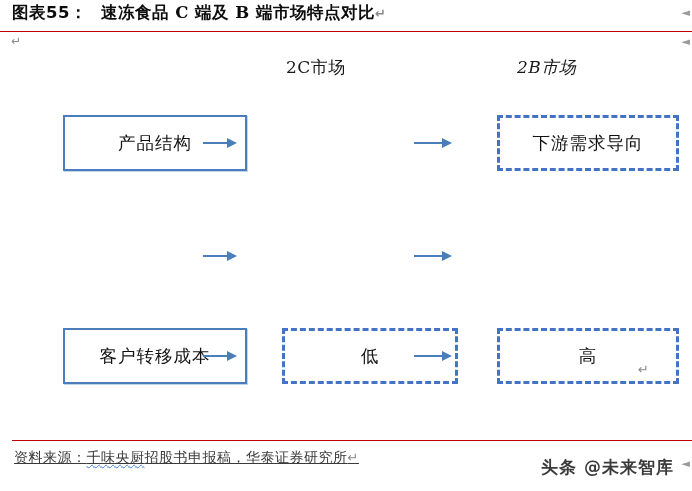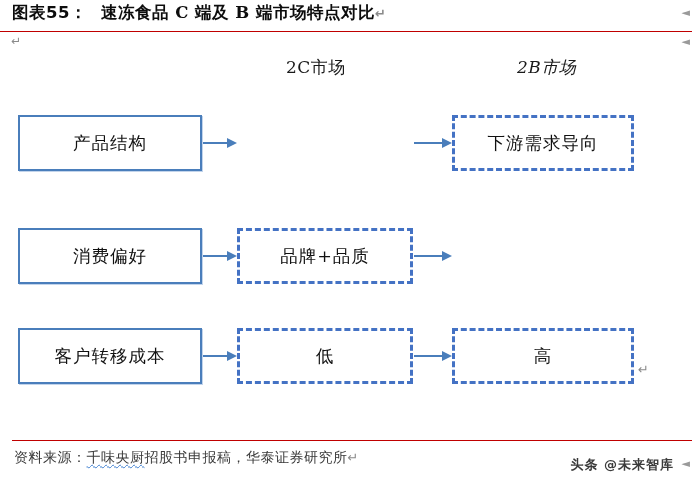--- a/index.html
+++ b/index.html
@@ -116,20 +116,21 @@
     box-sizing: border-box;
     display: flex;
     align-items: center;
     justify-content: center;
     font-family: "DejaVu Serif", "Liberation Serif", serif;
     font-size: 17.5px;
     letter-spacing: 1px;
     color: #111111;
     background: #ffffff;
     white-space: nowrap;
+    margin-left: 45px;
   }
   .box.solid {
     left: 18px;
     width: 184px;
     border: 2.6px solid #4a7ebb;
     box-shadow: 1px 1px 0 rgba(120,160,210,0.45);
   }
   .box.dashed-c {
     left: 237px;
     width: 176px;
@@ -177,27 +178,28 @@
   
   .source {
     position: absolute;
     left: 14px;
     top: 449px;
     font-family: "DejaVu Serif", "Liberation Serif", serif;
     font-size: 14px;
     color: #3a3a3a;
     white-space: nowrap;
     letter-spacing: 0.5px;
+    text-decoration: underline;
   }
   .watermark {
     position: absolute;
     right: 18px;
     top: 456px;
     font-family: "DejaVu Sans", "Liberation Sans", sans-serif;
-    font-size: 13px;
+    font-size: 17px;
     font-weight: bold;
     color: #2b2b2b;
     opacity: 0.92;
     white-space: nowrap;
     letter-spacing: 1px;
   }
 </style>
 </head>
 <body>
 
@@ -225,26 +227,24 @@
         <span class="head"></span>
     </div>
     <div class="arrow a2">
       <span class="shaft"></span>
         <span class="head"></span>
     </div>
     <div class="box dashed-b">下游需求导向</div>
   </div>
 
   <div class="row r2">
-    <div class="box solid">消费偏好</div>
     <div class="arrow a1">
       <span class="shaft"></span>
         <span class="head"></span>
     </div>
-    <div class="box dashed-c">品牌+品质</div>
     <div class="arrow a2">
       <span class="shaft"></span>
         <span class="head"></span>
     </div>
   </div>
 
   <div class="row r3">
     <div class="box solid">客户转移成本</div>
     <div class="arrow a1">
       <span class="shaft"></span>

